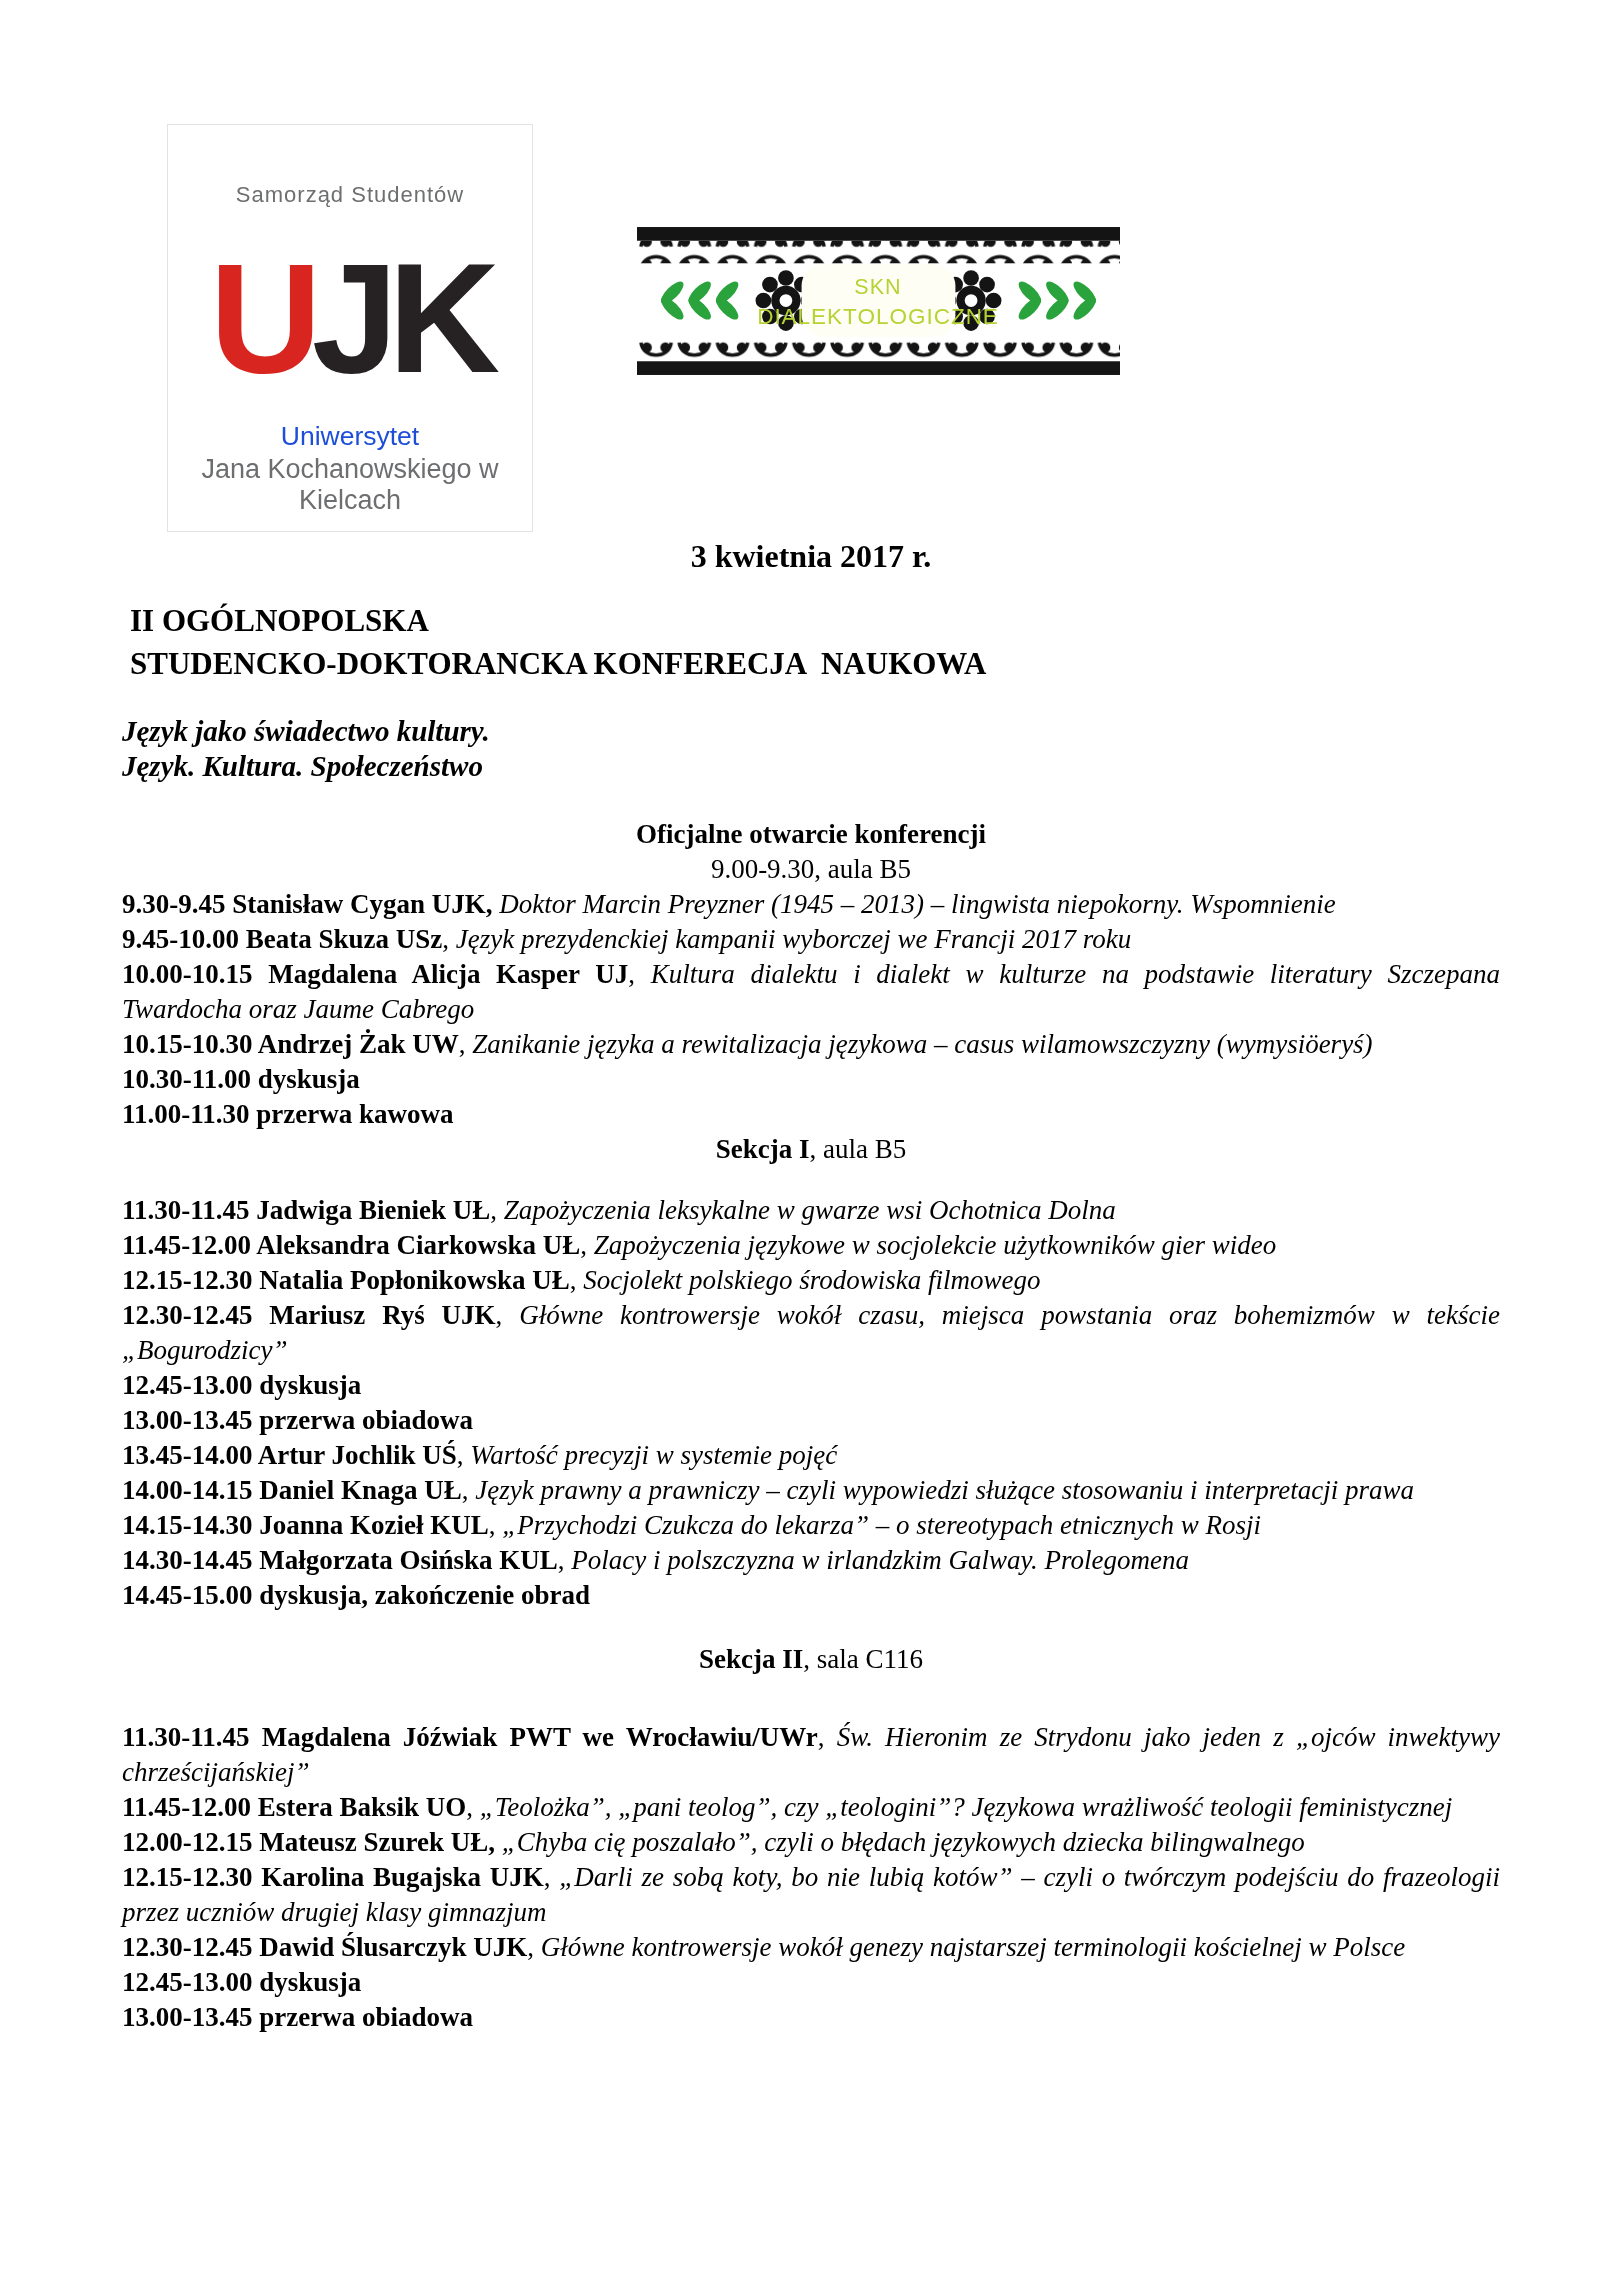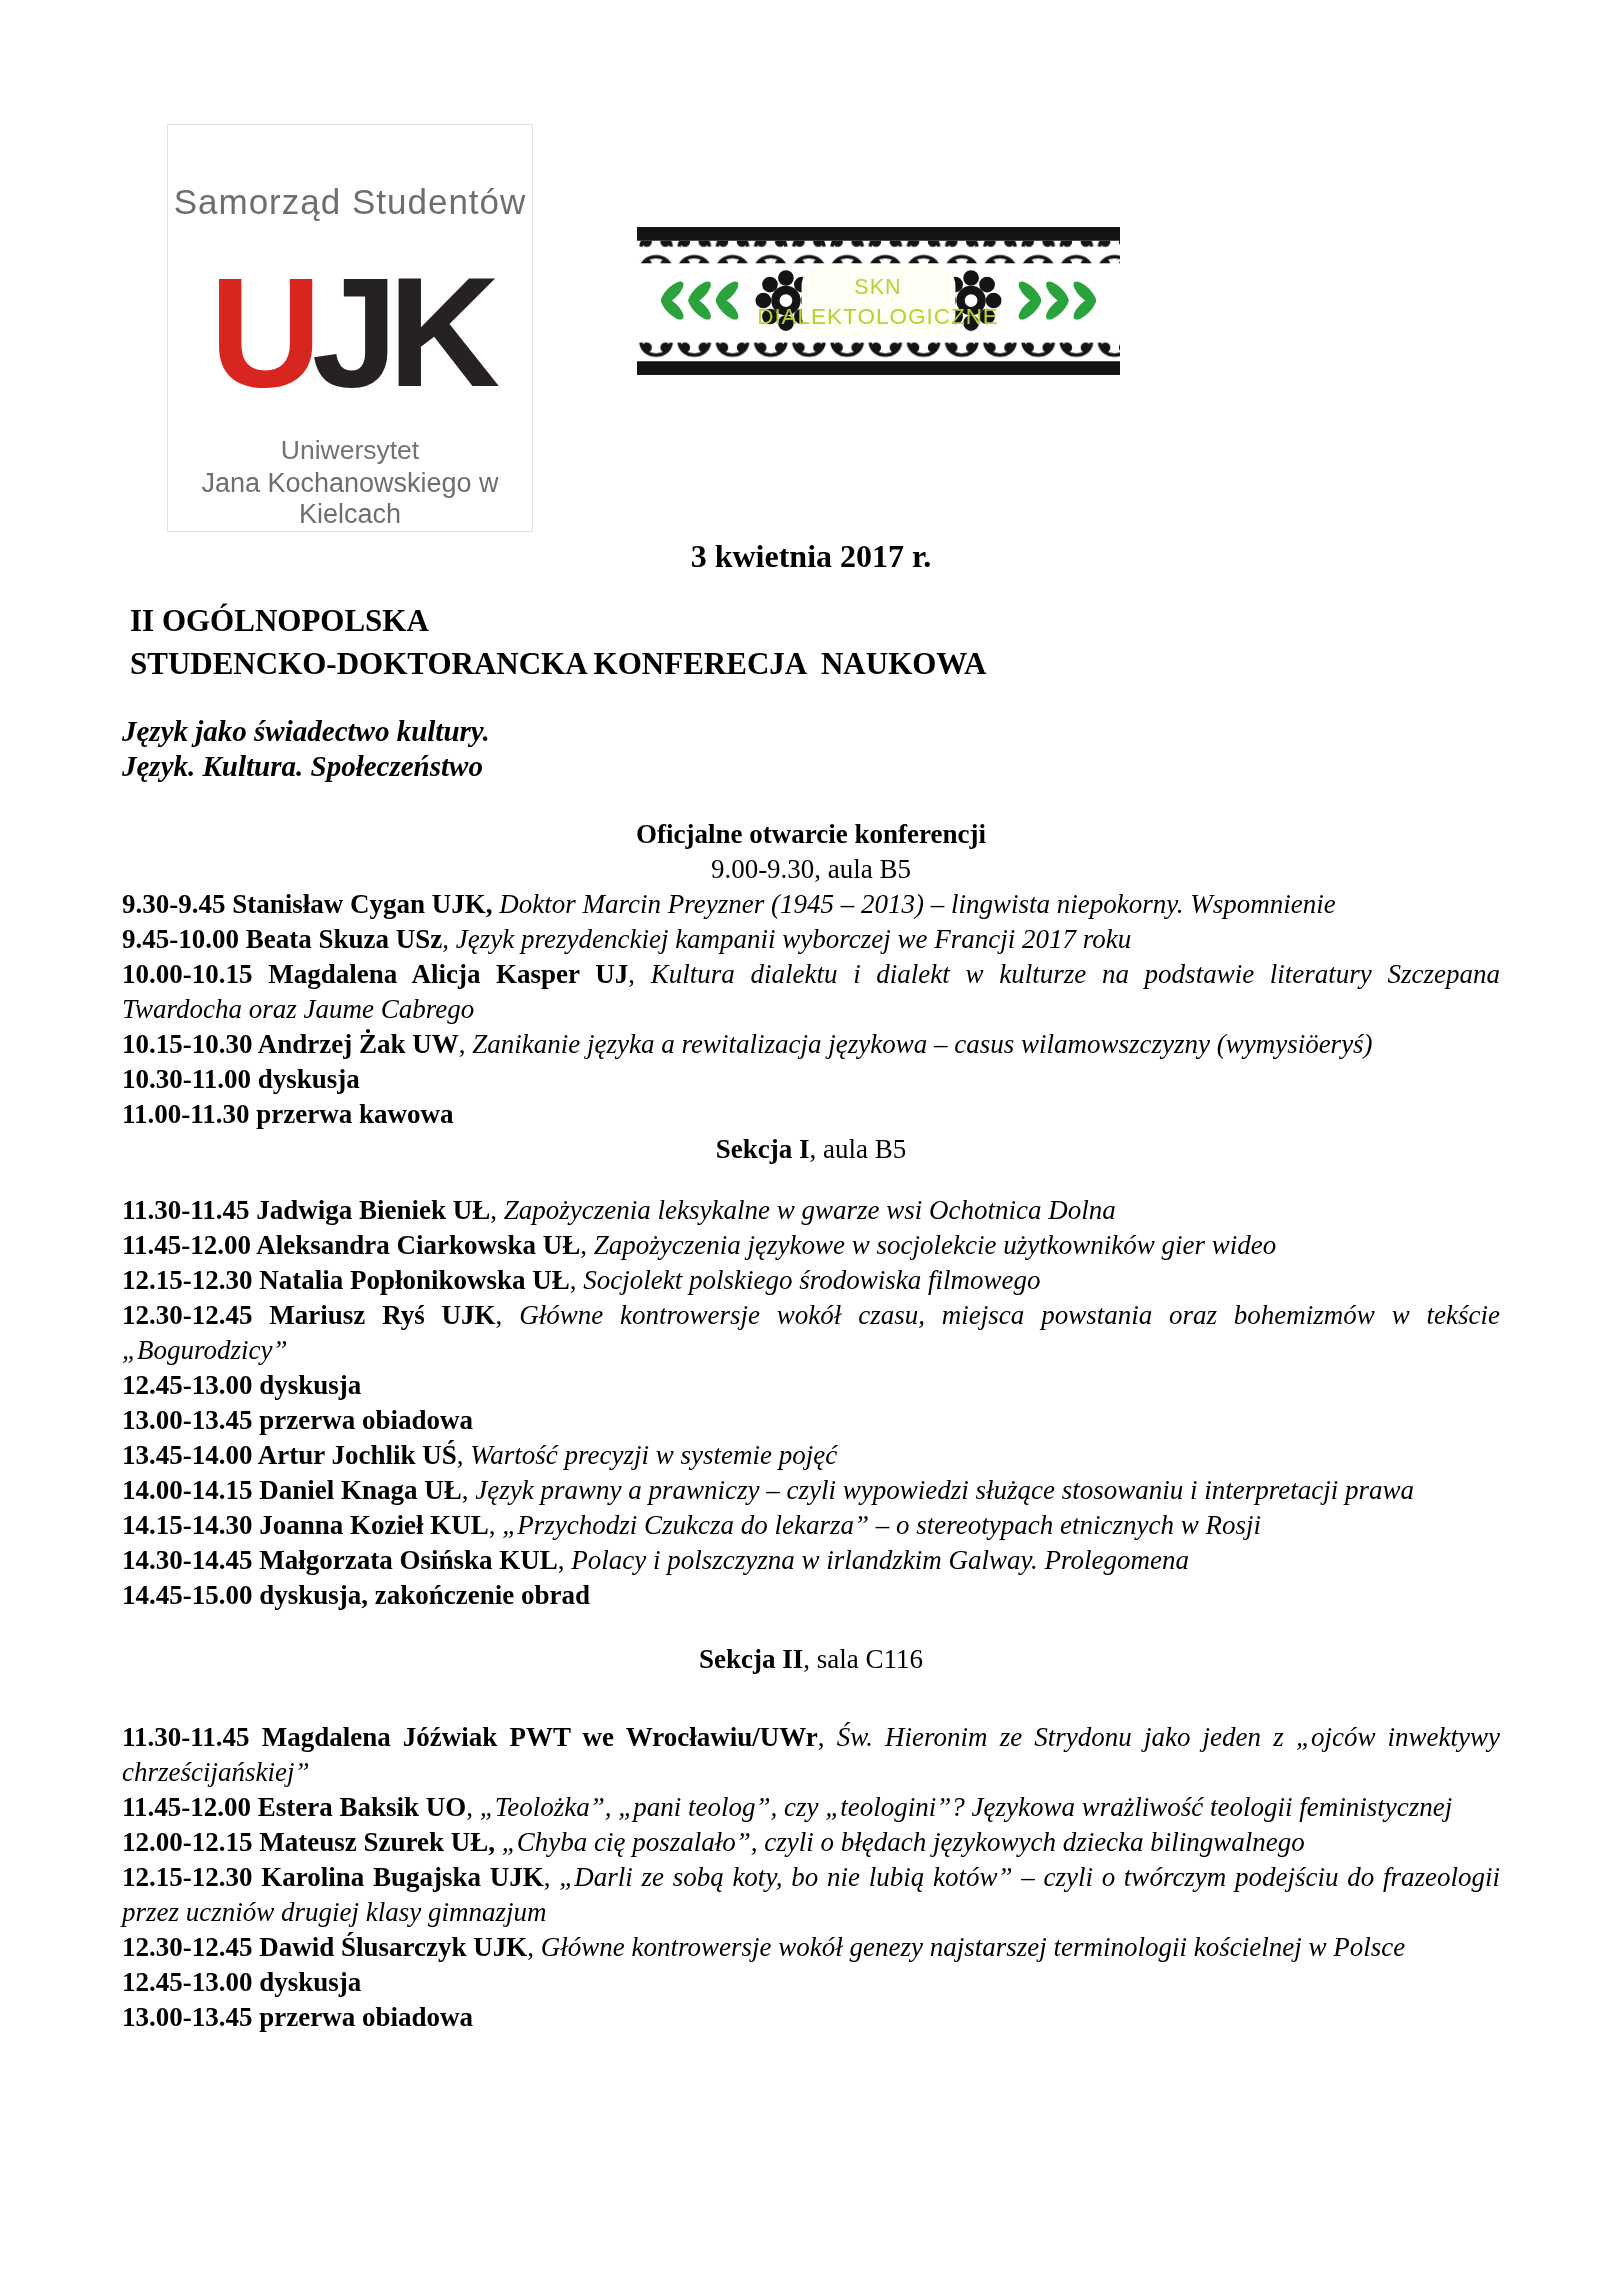--- a/index.html
+++ b/index.html
@@ -22,39 +22,39 @@
     left: 167px; top: 124px;
     width: 366px; height: 408px;
     border: 1px solid #e3e3e3;
     background: #fff;
     box-sizing: border-box;
     text-align: center;
     font-family: "Liberation Sans", "DejaVu Sans", sans-serif;
   }
   .logo-top {
     margin-top: 57px;
-    font-size: 35px;
+    font-size: 22px;
     letter-spacing: 1px;
     color: #6d6e70;
     font-weight: normal;
   }
   .logo-letters {
     margin-top: 17.6px;
     height: 186px;
     line-height: 186px;
     font-size: 155px;
     font-weight: bold;
     letter-spacing: -9.8px;
   }
   .logo-letter-u { color: #d9251f; }
   .logo-letters-jk { color: #262122; }
   .logo-b1 {
     margin-top: 9.8px;
     font-size: 26.5px;
-    color: #737373;
+    color: #1d4ed8;
   }
   .logo-b2 {
     margin-top: 2px;
     font-size: 27px;
     color: #6d6e70;
   }
 
   
   .banner {
     position: absolute;

